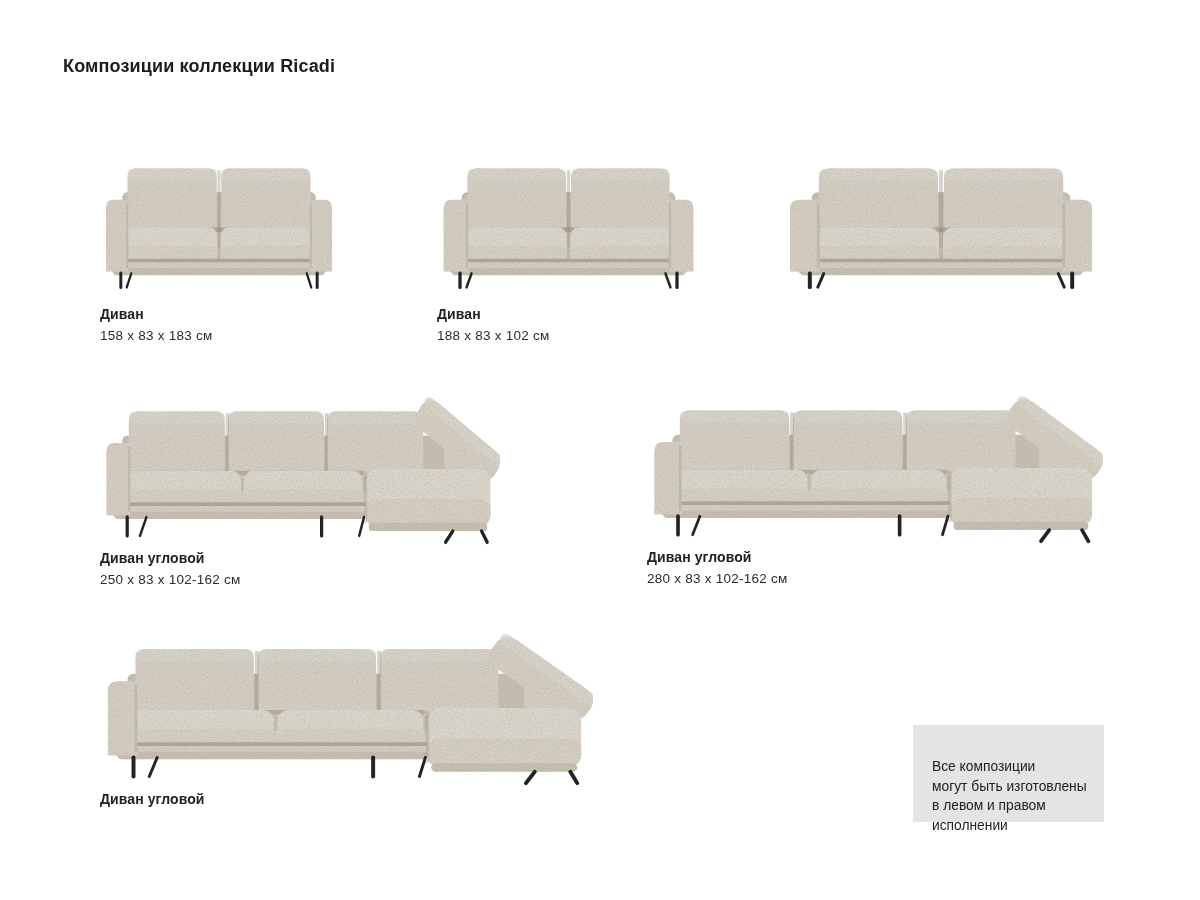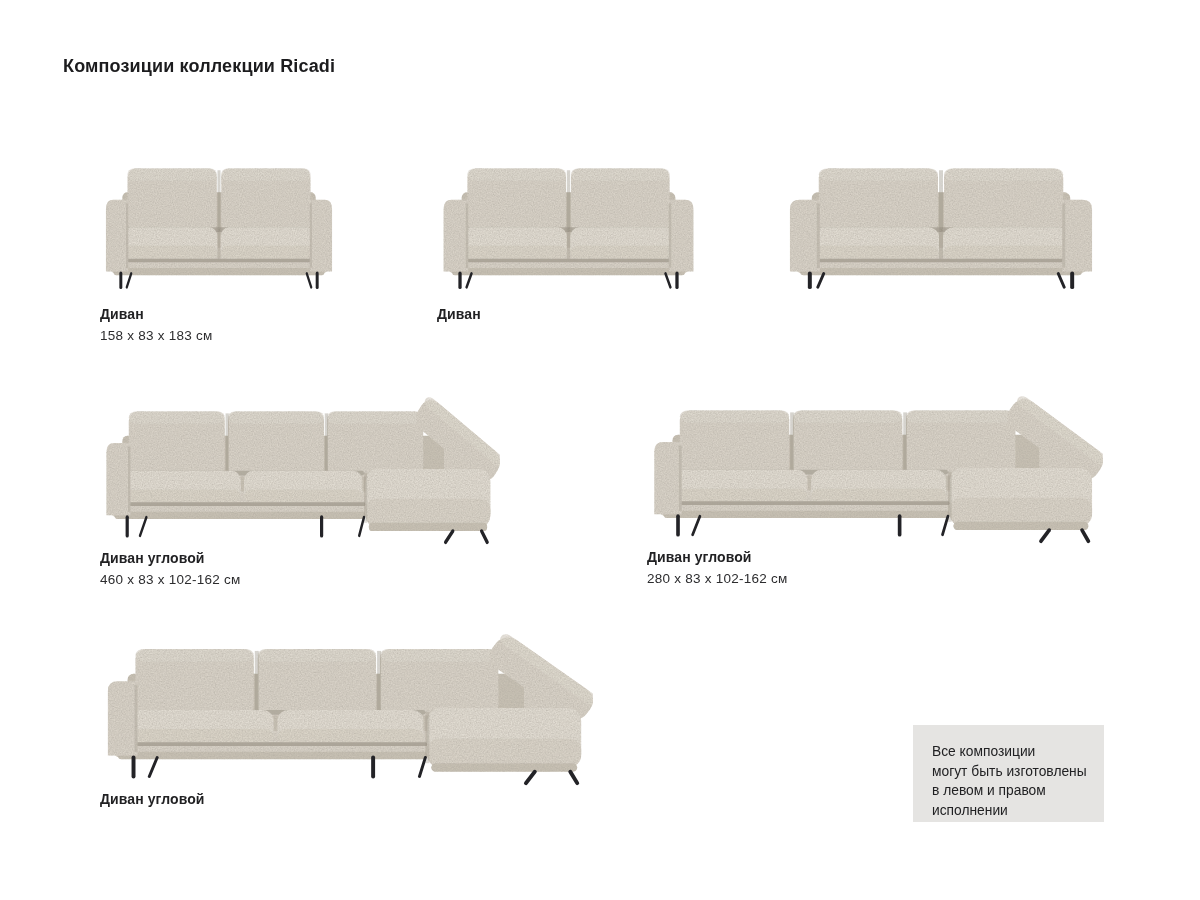--- a/index.html
+++ b/index.html
@@ -30,21 +30,21 @@
     margin-top:16px;font-size:14px;font-weight:700;letter-spacing:.1px;
     color:var(--label-text,#212123);line-height:17px;
   }
   .corner .pname{margin-top:5px;}
   .pdims{
     margin-top:4px;font-size:13.5px;font-weight:400;letter-spacing:.25px;
     color:var(--dims-text,#2c2c2e);line-height:17px;
   }
   .note{
     position:absolute;left:913px;top:725px;width:191px;height:97px;
-    box-sizing:border-box;padding:17px 16px 0 19px;
+    box-sizing:border-box;padding:32px 16px 0 19px;
     background:var(--note-bg,#e5e4e2);
   }
   .note p{
     margin:0;font-size:13.8px;line-height:19.5px;font-weight:500;
     color:var(--label-text,#212123);
   }
   .defs-holder{position:absolute;width:0;height:0;overflow:hidden;}
 </style>
 </head>
 <body>
@@ -127,20 +127,21 @@
  </g>
  <g stroke="#232327" stroke-linecap="round" fill="none">
   <path d="M28,134 V149" stroke-width="4"></path>
   <path d="M42,134 L36,149" stroke-width="3"></path>
   <path d="M292,134 V149" stroke-width="4"></path>
   <path d="M278,134 L284,149" stroke-width="3"></path>
  </g>
 </svg>
     </div>
   <div class="pname">Диван</div>
+  <div class="pdims">188 x 83 x 102 см</div>
 </div>
 
 <div class="product p3">
   <div class="art a-r1">
 <svg viewBox="0 0 320 152" preserveAspectRatio="none" xmlns="http://www.w3.org/2000/svg">
  <g filter="url(#boucle)">
   <rect x="30" y="46" width="260" height="66" rx="6" fill="#c8c1b4"></rect>
   <rect x="37" y="20" width="120" height="70" rx="10" fill="#d8d2c7"></rect>
   <rect x="37" y="20" width="120" height="13" rx="8" fill="#e1dcd2" opacity="0.65"></rect>
   <rect x="163" y="20" width="120" height="70" rx="10" fill="#d8d2c7"></rect>
@@ -208,21 +209,21 @@
   <path d="M34,134 V154" stroke-width="4"></path>
   <path d="M58,134 L50,154" stroke-width="3"></path>
   <path d="M277,134 V154" stroke-width="4"></path>
   <path d="M330,134 L324,154" stroke-width="3"></path>
   <path d="M441,149 L432,161" stroke-width="4"></path>
   <path d="M477,149 L484,161" stroke-width="4"></path>
  </g>
 </svg>
     </div>
   <div class="pname">Диван угловой</div>
-  <div class="pdims">460 x 83 x 102-162 см</div>
+  <div class="pdims">250 x 83 x 102-162 см</div>
 </div>
 
 <div class="product p5 corner">
   <div class="art a-r2">
 <svg viewBox="0 0 500 164" preserveAspectRatio="none" xmlns="http://www.w3.org/2000/svg">
  <g filter="url(#boucle)">
   <rect x="28" y="46" width="434" height="66" rx="6" fill="#c8c1b4"></rect>
   <rect x="430" y="50" width="34" height="62" rx="6" fill="#d8d2c7"></rect>
   <rect x="430" y="50" width="34" height="8" rx="4" fill="#e1dcd2"></rect>
   <rect x="36" y="20" width="120" height="70" rx="10" fill="#d8d2c7"></rect>

